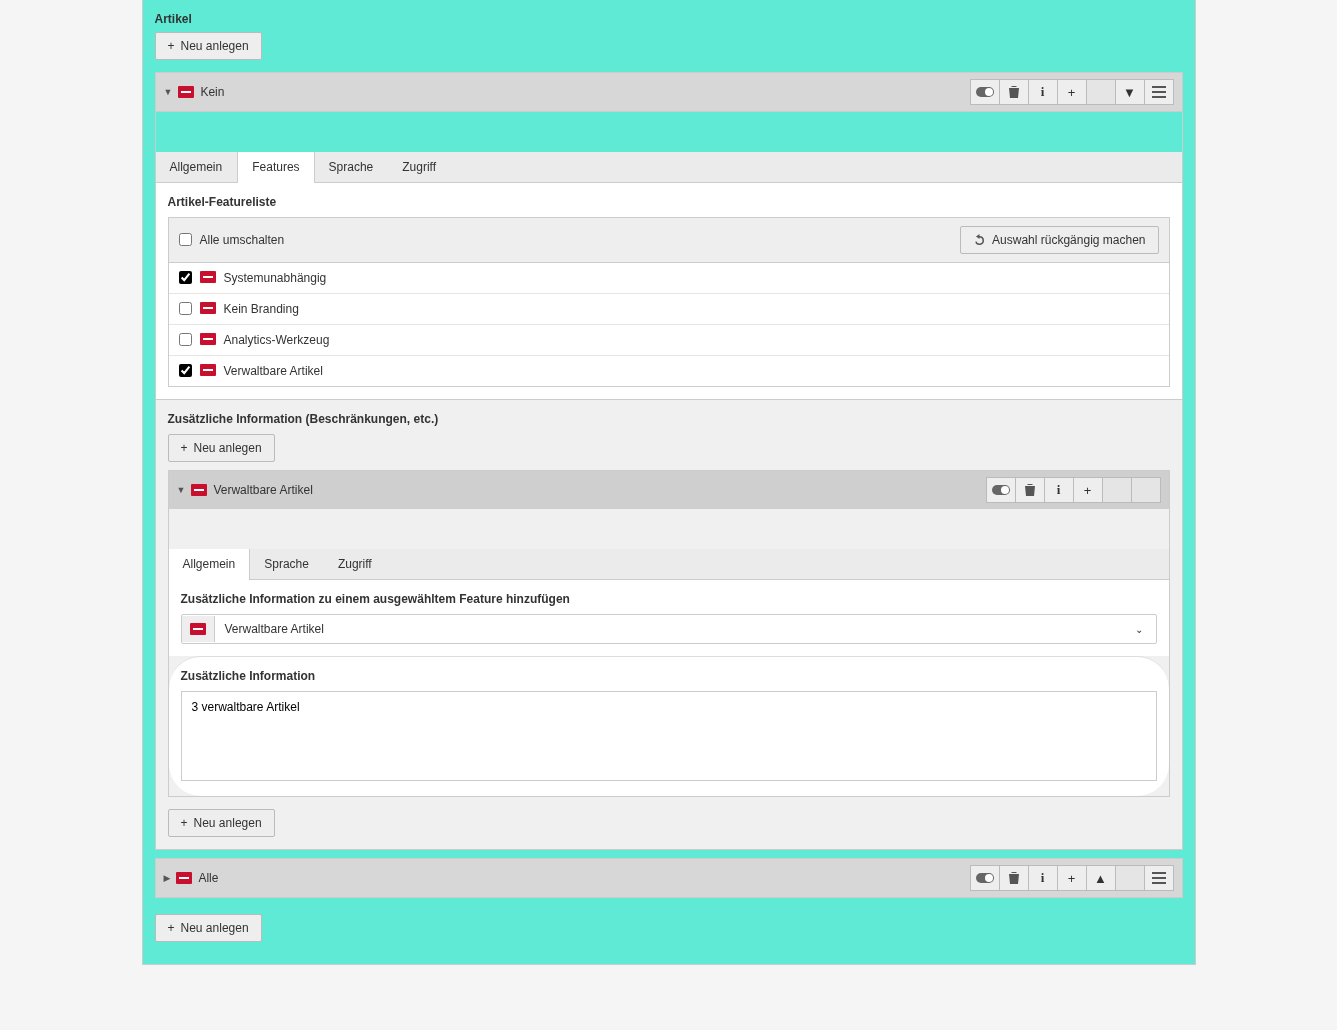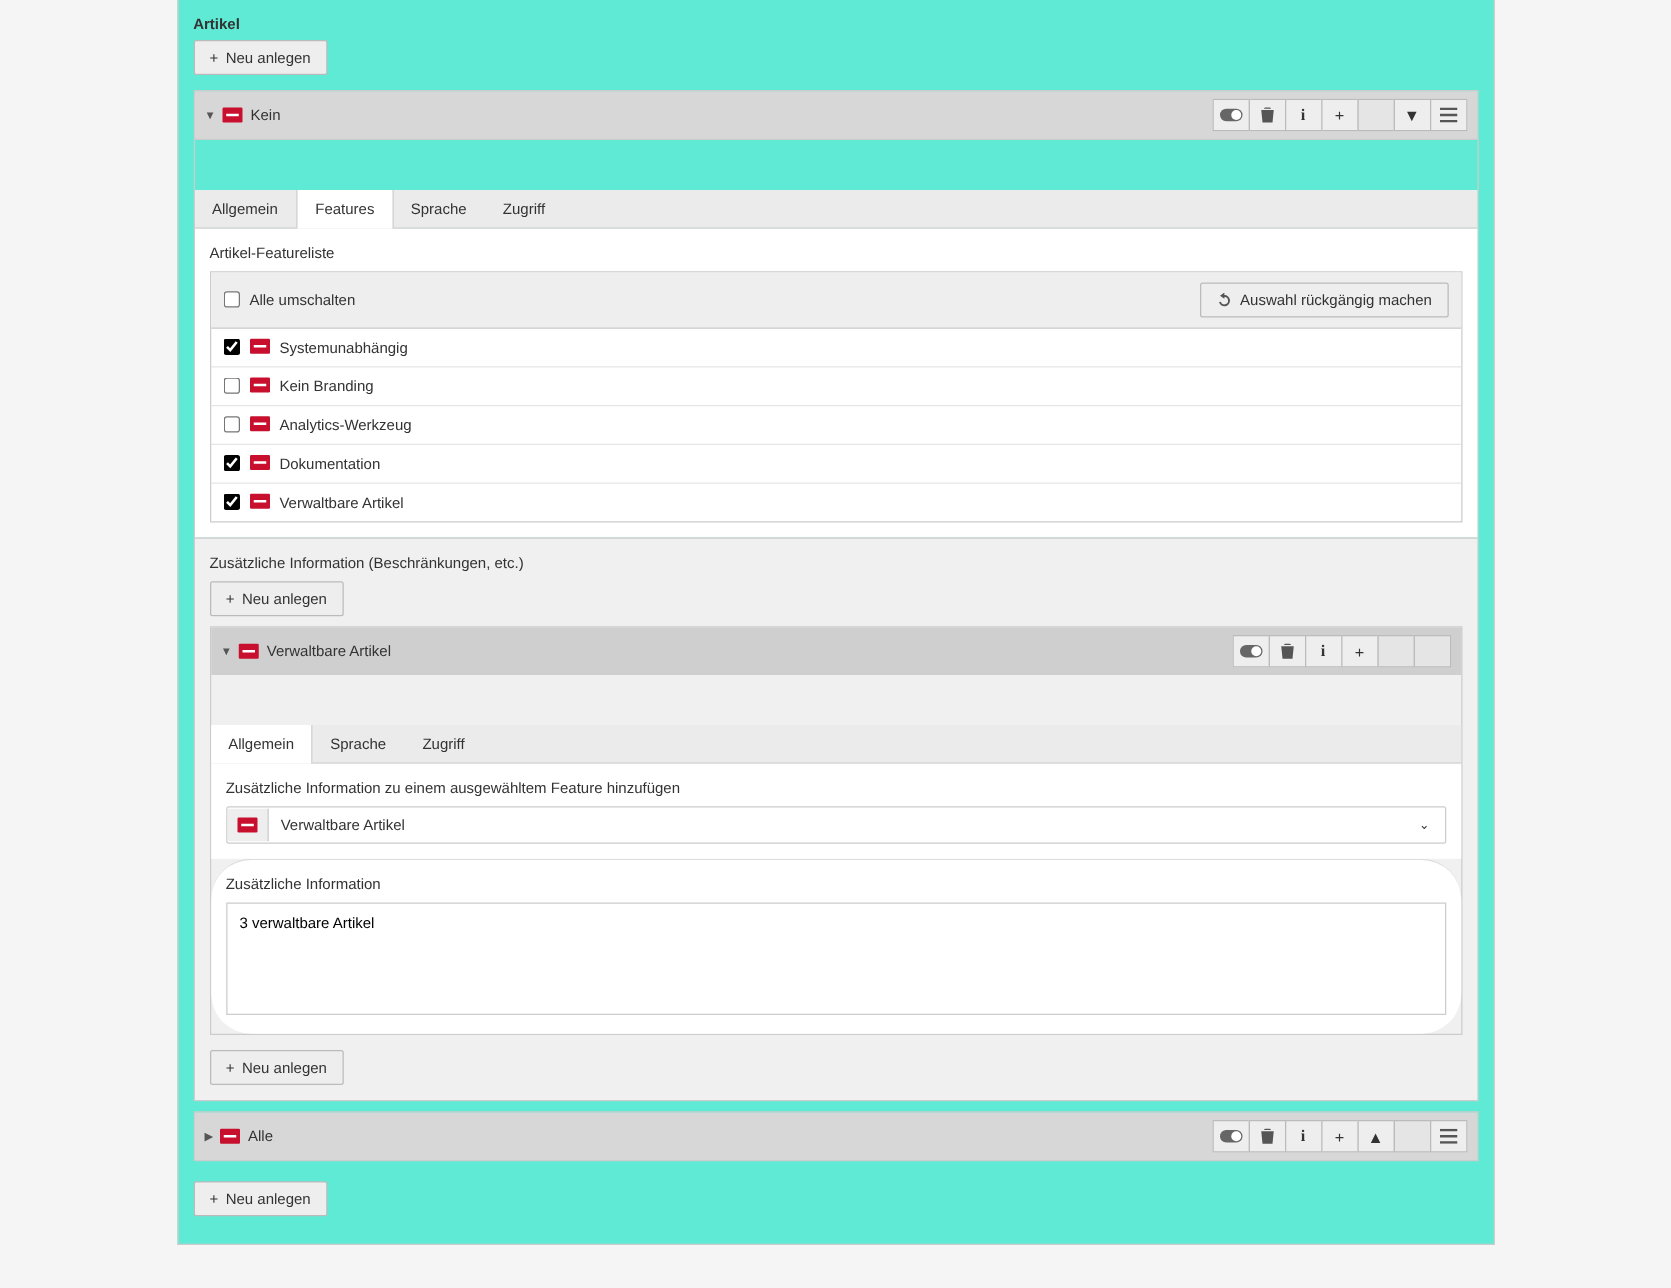--- a/index.html
+++ b/index.html
@@ -105,21 +105,21 @@
   border-left: 1px solid #ccc;
   border-right: 1px solid #ccc;
   margin-bottom: -1px;
 }
 .tab:first-child.active { border-left: none; }
 .panel-body {
   padding: 12px;
   background: #fff;
 }
 .panel-body.gray { background: #f0f0f0; }
-.sub-label { font-weight: normal; margin-bottom: 8px; }
+.sub-label { font-weight: bold; margin-bottom: 8px; }
 .list-box {
   border: 1px solid #ccc;
   background: #fff;
 }
 .list-head {
   display: flex;
   align-items: center;
   justify-content: space-between;
   padding: 8px 10px;
   background: #eee;
@@ -273,25 +273,20 @@
         </div>
         <div class="list-row">
           <input type="checkbox" style="">
           <span class="flag"></span>
           <span>Kein Branding</span>
         </div>
         <div class="list-row">
           <input type="checkbox" style="">
           <span class="flag"></span>
           <span>Analytics-Werkzeug</span>
-        </div>
-        <div class="list-row">
-          <input type="checkbox" checked="" style="">
-          <span class="flag"></span>
-          <span>Dokumentation</span>
         </div>
         <div class="list-row">
           <input type="checkbox" checked="" style="">
           <span class="flag"></span>
           <span>Verwaltbare Artikel</span>
         </div>
       </div>
     </div>
 
     <div class="panel-body gray" style="border-top:1px solid #ccc;">

